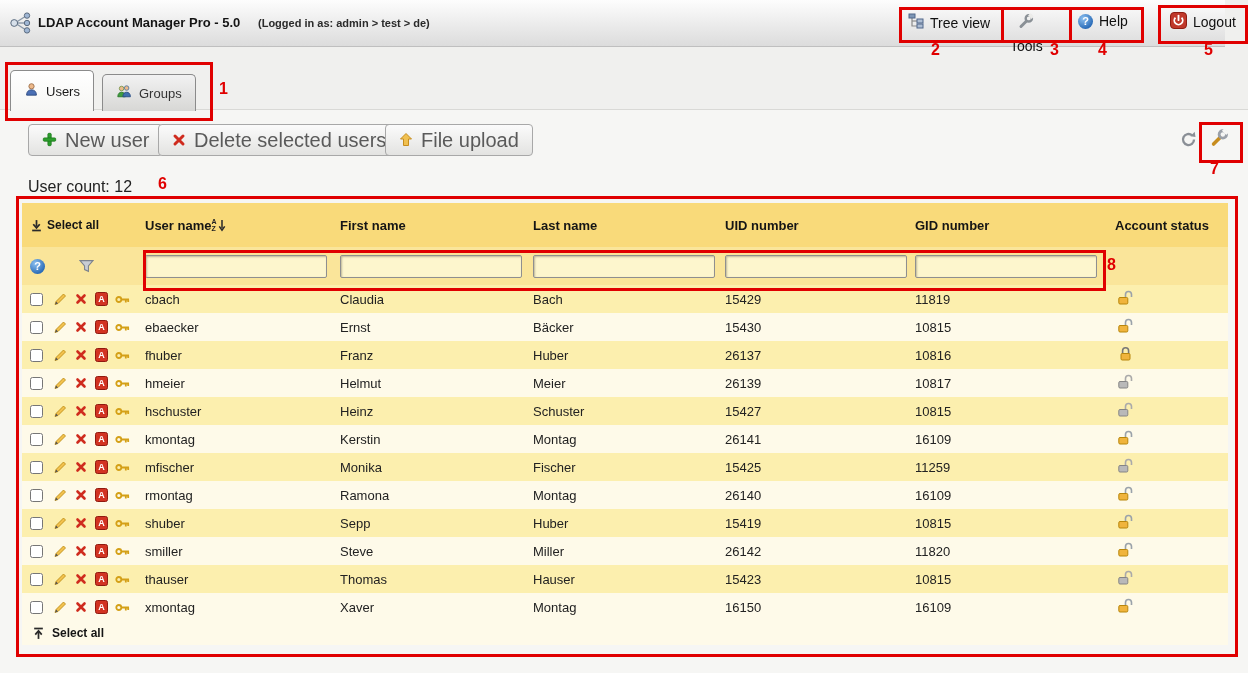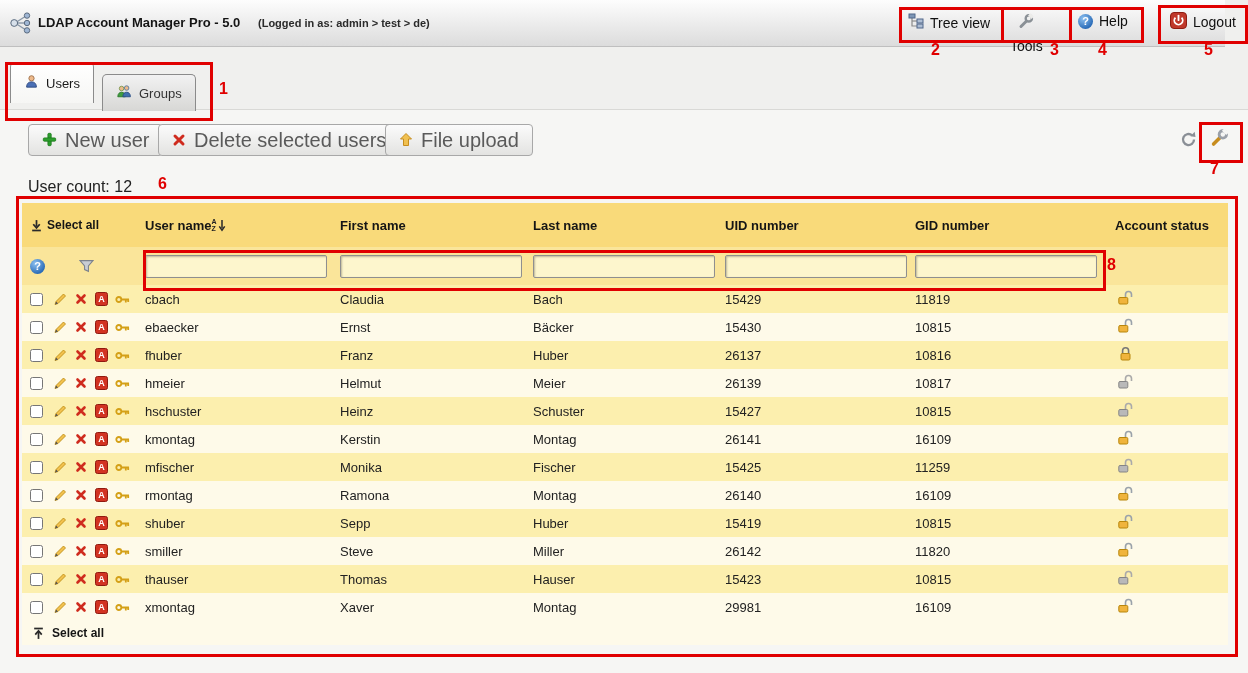--- a/index.html
+++ b/index.html
@@ -14,21 +14,21 @@
     background:linear-gradient(#fdfdfd,#dcdcdc);border-bottom:1px solid #bfbfbf;}
   .logo{position:absolute;left:8px;top:10px;width:26px;height:26px;}
   .app-title{position:absolute;left:38px;top:15px;font-size:13px;font-weight:bold;color:#141414;white-space:nowrap;}
   .login-info{position:absolute;left:258px;top:17px;font-size:11px;font-weight:bold;color:#2a2a2a;white-space:nowrap;}
   .hbtn{position:absolute;display:flex;align-items:center;gap:6px;font-size:14px;color:#101010;cursor:pointer;white-space:nowrap;}
   
   .content{position:absolute;left:0;top:110px;width:1248px;height:563px;background:#f6f6f4;}
   .tabline{position:absolute;left:0;top:109px;width:1248px;border-top:1px solid #d9d9d6;}
   .tab{position:absolute;display:flex;align-items:center;gap:7px;font-size:13px;
     padding:0 13px;border:1px solid #8b8b8b;border-bottom:none;border-radius:5px 5px 0 0;cursor:pointer;}
-  .tab.active{left:10px;top:62px;height:40px;background:linear-gradient(#ffffff,#f6f6f4);color:#1a1a1a;z-index:2;text-align:center;}
+  .tab.active{left:10px;top:70px;height:40px;background:linear-gradient(#ffffff,#f6f6f4);color:#1a1a1a;z-index:2;text-align:center;}
   .tab.inactive{left:102px;top:74px;height:36px;background:linear-gradient(#f2f2f2,#d7d7d5);color:#333;}
   
   .tbtn{position:absolute;display:flex;align-items:center;gap:8px;height:30px;padding:0 13px;
     background:linear-gradient(#fbfbfb,#e3e3e1);border:1px solid #a8a8a8;border-radius:4px;
     font-size:20px;color:#5a5a5a;cursor:pointer;white-space:nowrap;}
   .toolico{position:absolute;cursor:pointer;}
   .user-count{position:absolute;left:28px;top:178px;font-size:16px;color:#222;}
   
   .table{position:absolute;left:22px;top:203px;width:1206px;}
   .trow,.thead,.tfilter{display:grid;grid-template-columns:123px 195px 193px 192px 190px 200px 113px;align-items:center;}
@@ -667,21 +667,21 @@
           <span class="rowicon">
             <svg width="15" height="11" viewBox="0 0 15 10">
               <circle cx="3.8" cy="5" r="2.5" fill="none" stroke="#d4a017" stroke-width="1.8"></circle>
               <path d="M6.3 5 H14 M10.8 5 V8 M13.2 5 V7.4" stroke="#d4a017" stroke-width="1.8"></path>
             </svg>
           </span>
         </div>
         <div class="cell">xmontag</div>
         <div class="cell">Xaver</div>
         <div class="cell">Montag</div>
-        <div class="cell">29981</div>
+        <div class="cell">16150</div>
         <div class="cell">16109</div>
         <div class="cell statuscell"><svg width="17" height="15" viewBox="0 0 17 15">
             <path d="M8.5 8 V4.5 a3 3 0 0 1 6 0 V7" fill="none" stroke="#9aa2aa" stroke-width="1.6"></path>
             <rect x="1.8" y="7.5" width="9" height="6.5" rx="1.2" fill="#f0b43c" stroke="#b8860b"></rect>
           </svg></div>
       </div>
     </div>
 
   <div class="tfoot">
     <span style="display:inline-flex;">

